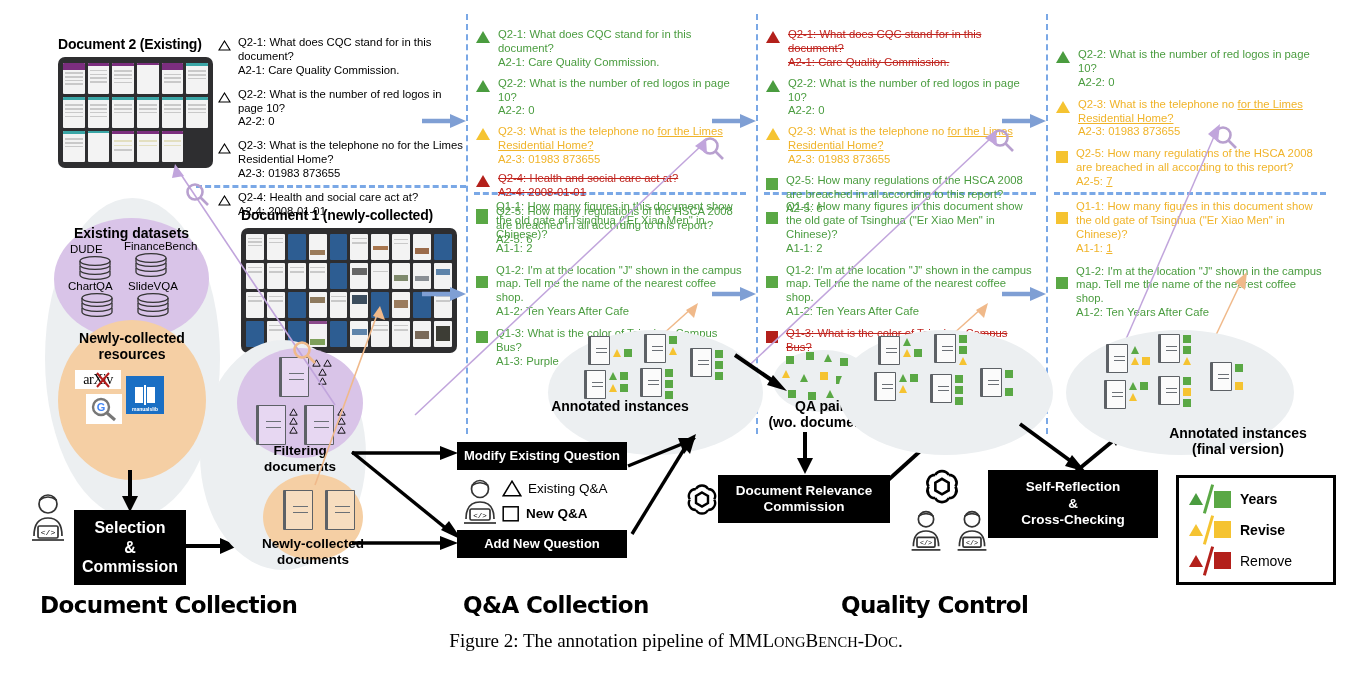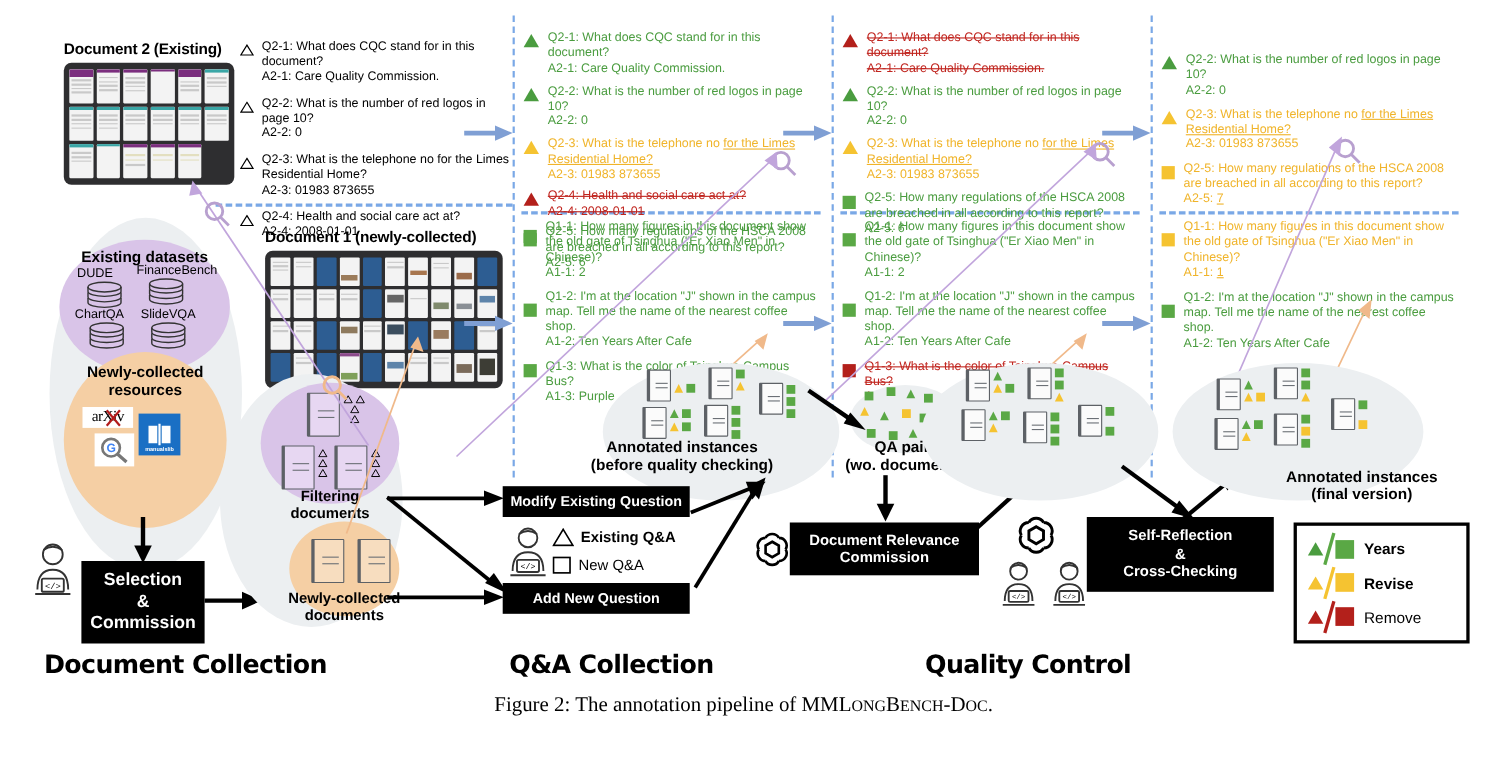--- a/index.html
+++ b/index.html
@@ -832,47 +832,46 @@
       <div class="sheet"></div>
       <div style="display:flex;flex-direction:column;gap:3px;margin-top:1px;">
           <div class="sq-sm green"></div>
           <div class="sq-sm green"></div>
           <div class="sq-sm green"></div>
         </div>
     </div>
   </div>
   <div class="abs lbl-bold" style="left:475px; top:398px; width:290px; font-size:14px;">
     <div>Annotated instances</div>
-    <div>(before quality checking)</div>
   </div>
 
   <div class="abs blackbox" style="left:457px; top:442px; width:170px; height:28px; font-size:13px;">Modify Existing Question</div>
   <div class="abs blackbox" style="left:457px; top:530px; width:170px; height:28px; font-size:13px;">Add New Question</div>
 
   <div class="abs human" style="left:460px; top:478px;">
     <svg width="40" height="48" viewBox="0 0 40 48">
       <circle cx="20" cy="11" r="8.5" fill="none" stroke="#333" stroke-width="1.7"></circle>
       <path d="M11.8 7.5 Q20 2 28.2 7.5" fill="none" stroke="#333" stroke-width="1.7"></path>
       <path d="M6 41 Q6 24 20 24 Q34 24 34 41" fill="#fff" stroke="#333" stroke-width="1.7"></path>
       <rect x="10" y="31" width="20" height="11" rx="1.5" fill="#fff" stroke="#333" stroke-width="1.7"></rect>
       <text x="20" y="39.5" font-size="7.5" text-anchor="middle" fill="#000" font-family="Liberation Mono, monospace">&lt;/&gt;</text>
       <path d="M4 45 H36" stroke="#333" stroke-width="1.7"></path>
     </svg>
   </div>
   <div class="abs" style="left:502px; top:480px; display:flex; align-items:center; gap:6px;">
     <svg width="20" height="17" viewBox="0 0 20 17">
         <polygon points="10,1.2 18.8,15.8 1.2,15.8" fill="none" stroke="#000" stroke-width="1.5"></polygon>
       </svg>
-    <span style="font-weight:bold;font-size:13.5px">Existing Q&amp;A</span>
+    <span style="font-weight:normal;font-size:13.5px">Existing Q&amp;A</span>
   </div>
   <div class="abs" style="left:502px; top:505px; display:flex; align-items:center; gap:6px;">
     <svg width="18" height="17" viewBox="0 0 18 17">
         <rect x="1.2" y="1.8" width="15" height="14" fill="none" stroke="#000" stroke-width="1.5"></rect>
       </svg>
-    <span style="font-weight:normal;font-size:13.5px">New Q&amp;A</span>
+    <span style="font-weight:bold;font-size:13.5px">New Q&amp;A</span>
   </div>
 
   <svg class="abs arrow" style="left:352px; top:444px; width:110px; height:18px;">
     <line x1="0" y1="9" x2="92" y2="9" stroke="#000" stroke-width="3.4"></line>
       <polygon points="106,9 88,2 88,16" fill="#000"></polygon>
   </svg>
   <svg class="abs arrow" style="left:352px; top:534px; width:110px; height:18px;">
     <line x1="0" y1="9" x2="92" y2="9" stroke="#000" stroke-width="3.4"></line>
       <polygon points="106,9 88,2 88,16" fill="#000"></polygon>
   </svg>

